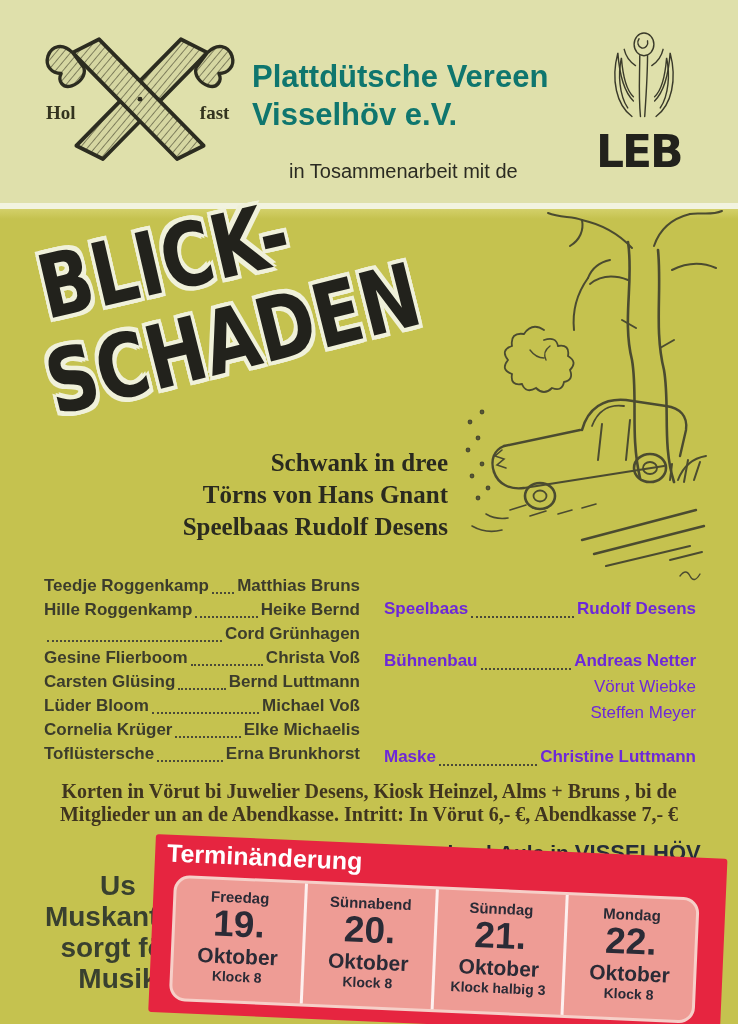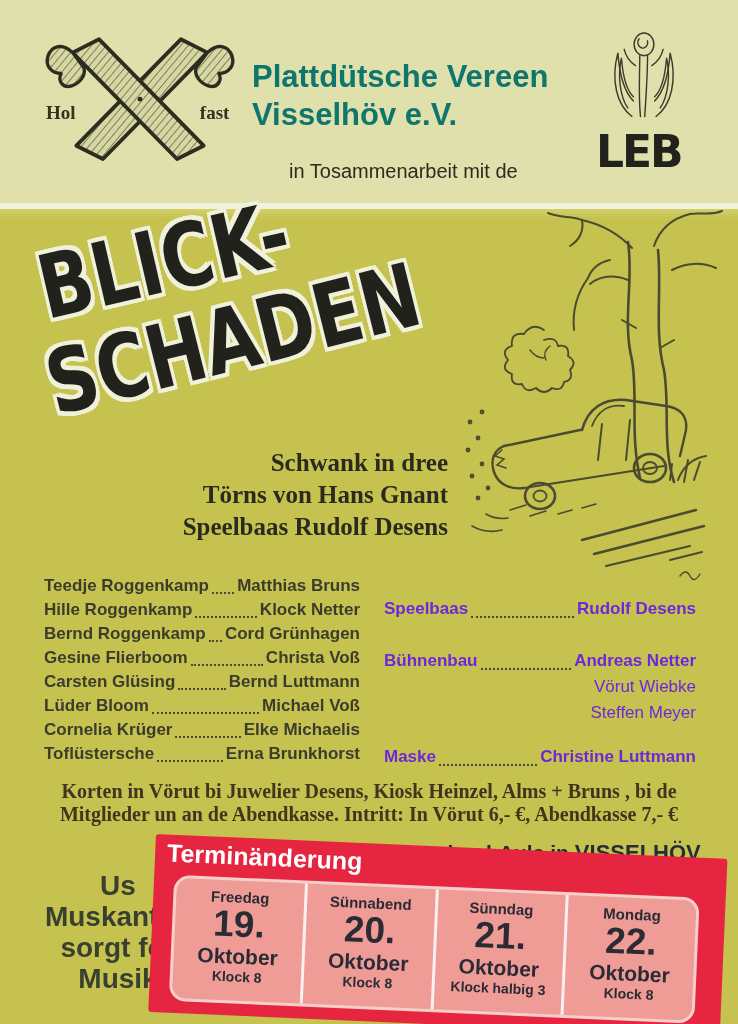--- a/index.html
+++ b/index.html
@@ -191,24 +191,23 @@
 
   <div class="cast">
     <div class="list-row">
       <span>Teedje Roggenkamp</span>
         <span class="leader"></span>
         <span>Matthias Bruns</span>
     </div>
     <div class="list-row">
       <span>Hille Roggenkamp</span>
         <span class="leader"></span>
-        <span>Klock Netter</span>
-    </div>
-    <div class="list-row">
-      <span>Bernd Roggenkamp</span>
+        <span>Heike Bernd</span>
+    </div>
+    <div class="list-row">
         <span class="leader"></span>
         <span>Cord Grünhagen</span>
     </div>
     <div class="list-row">
       <span>Gesine Flierboom</span>
         <span class="leader"></span>
         <span>Christa Voß</span>
     </div>
     <div class="list-row">
       <span>Carsten Glüsing</span>

